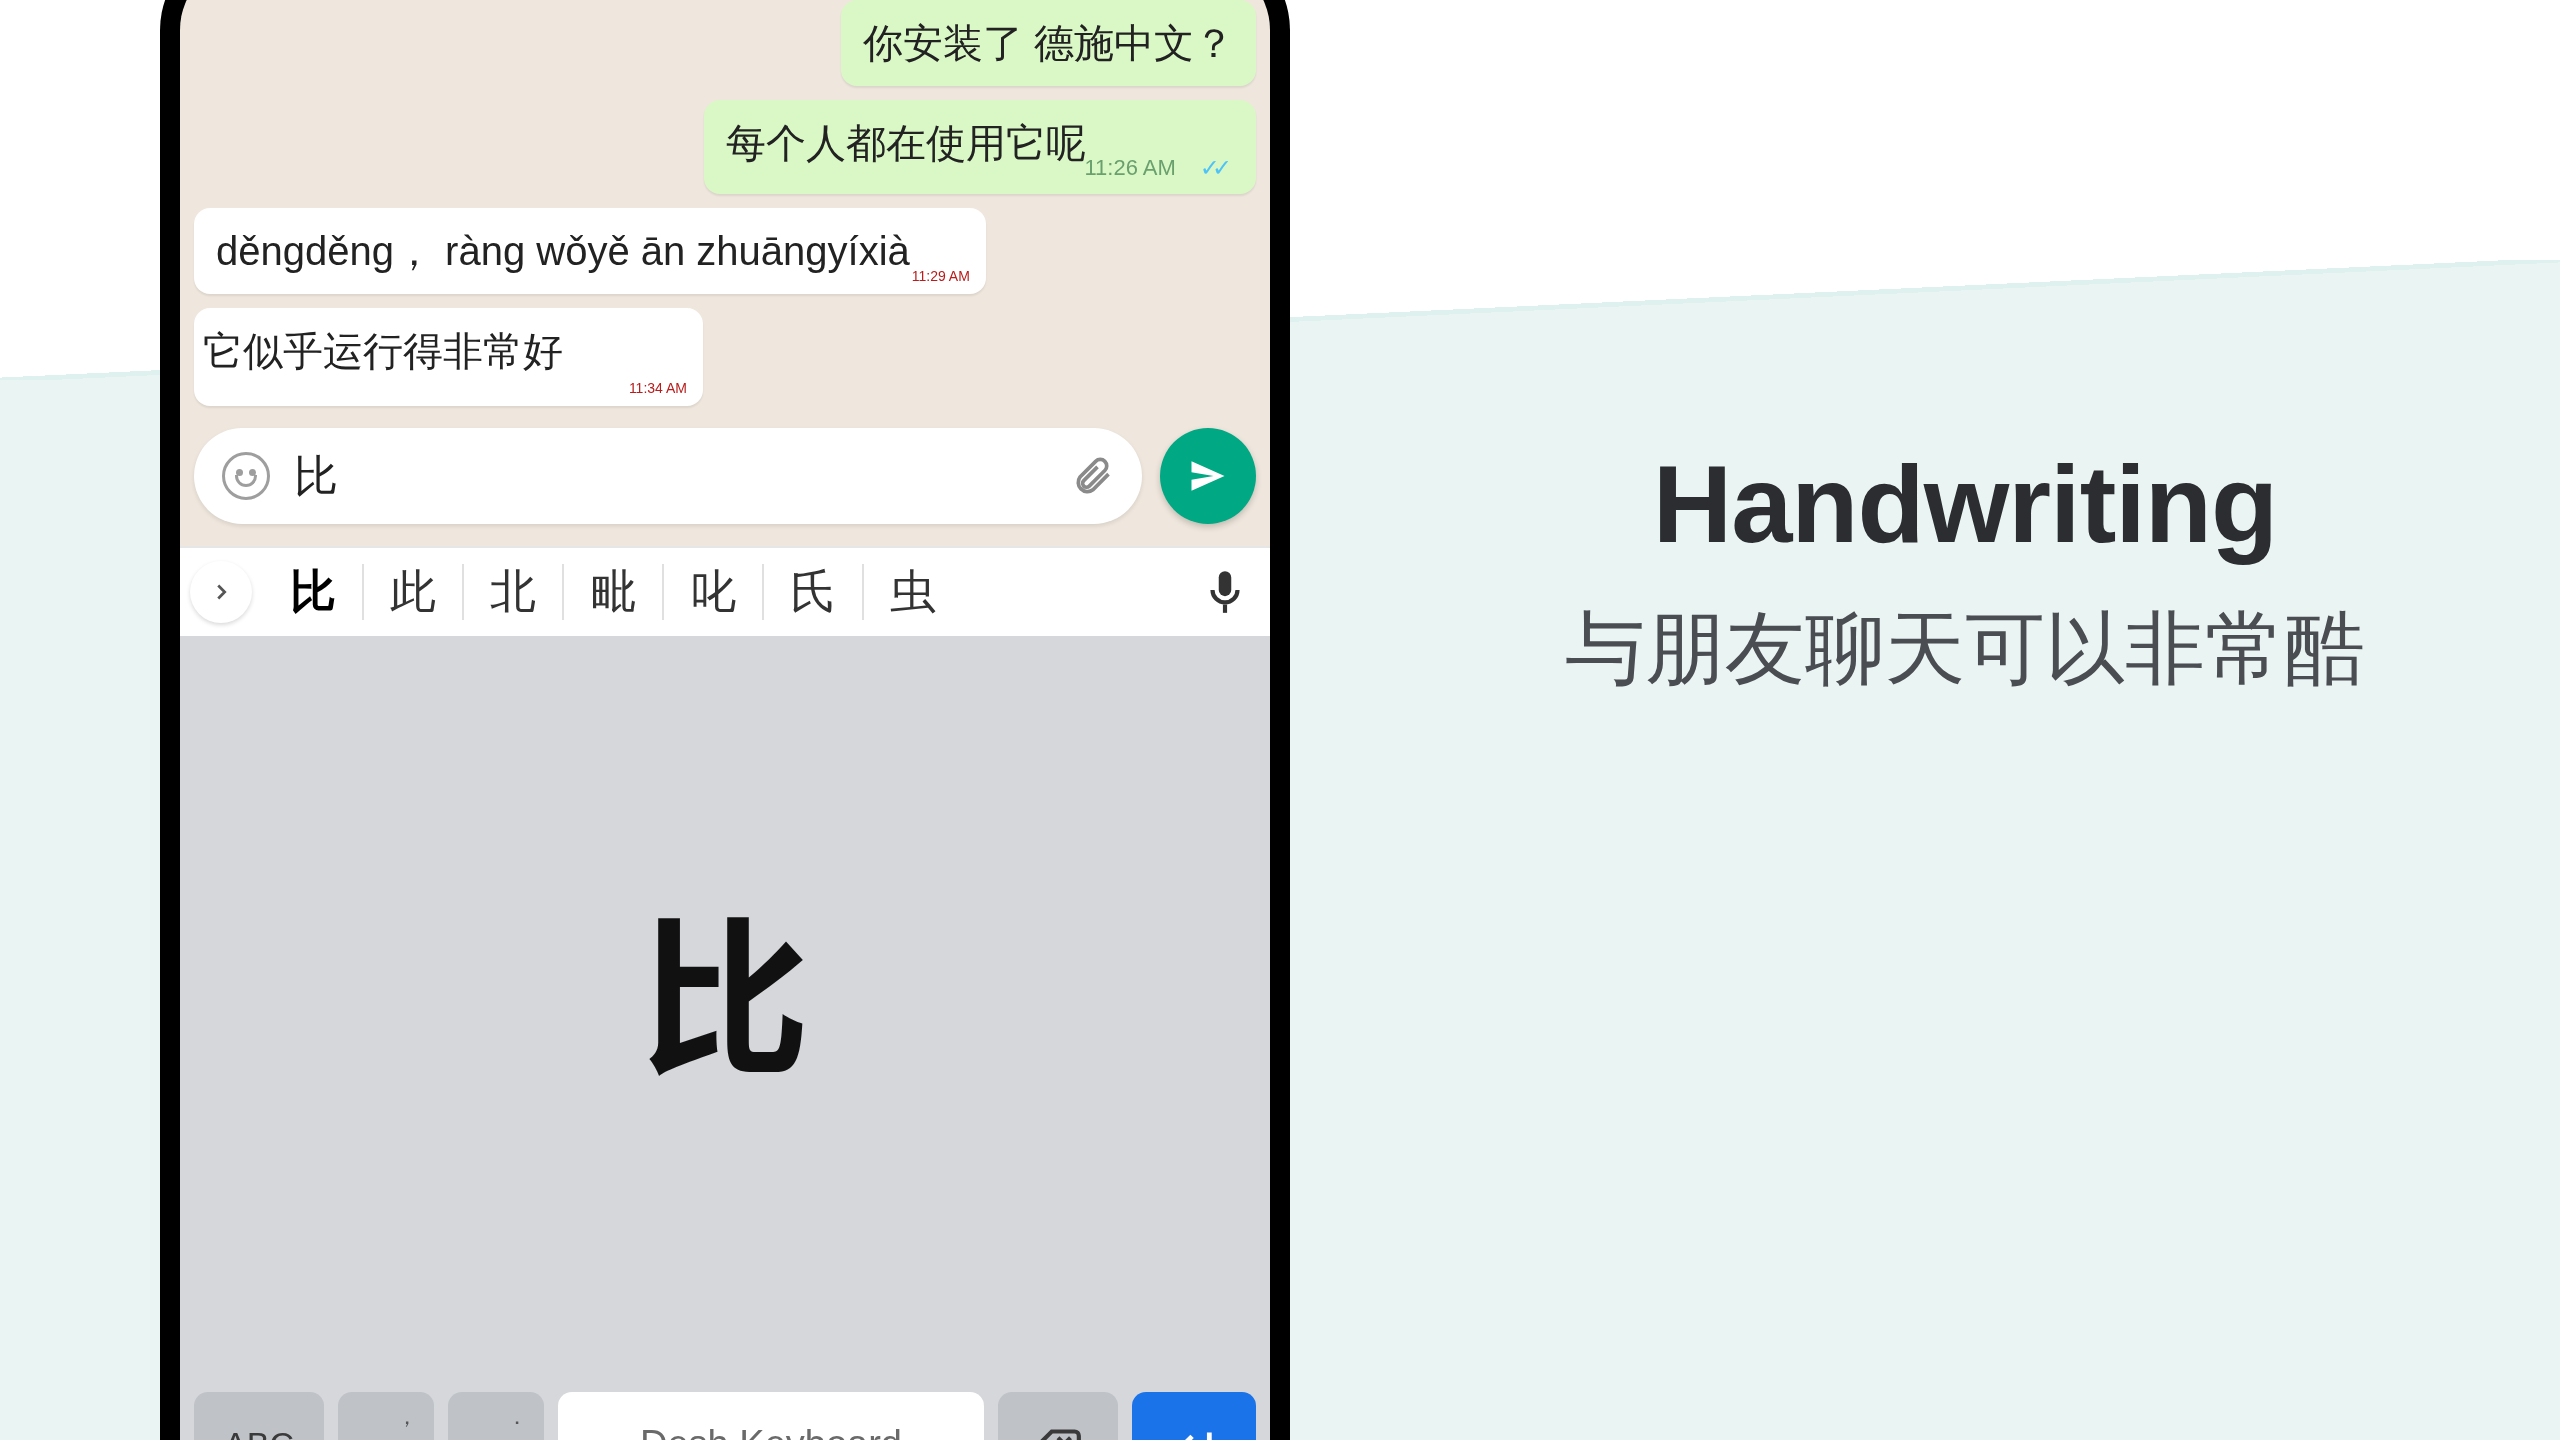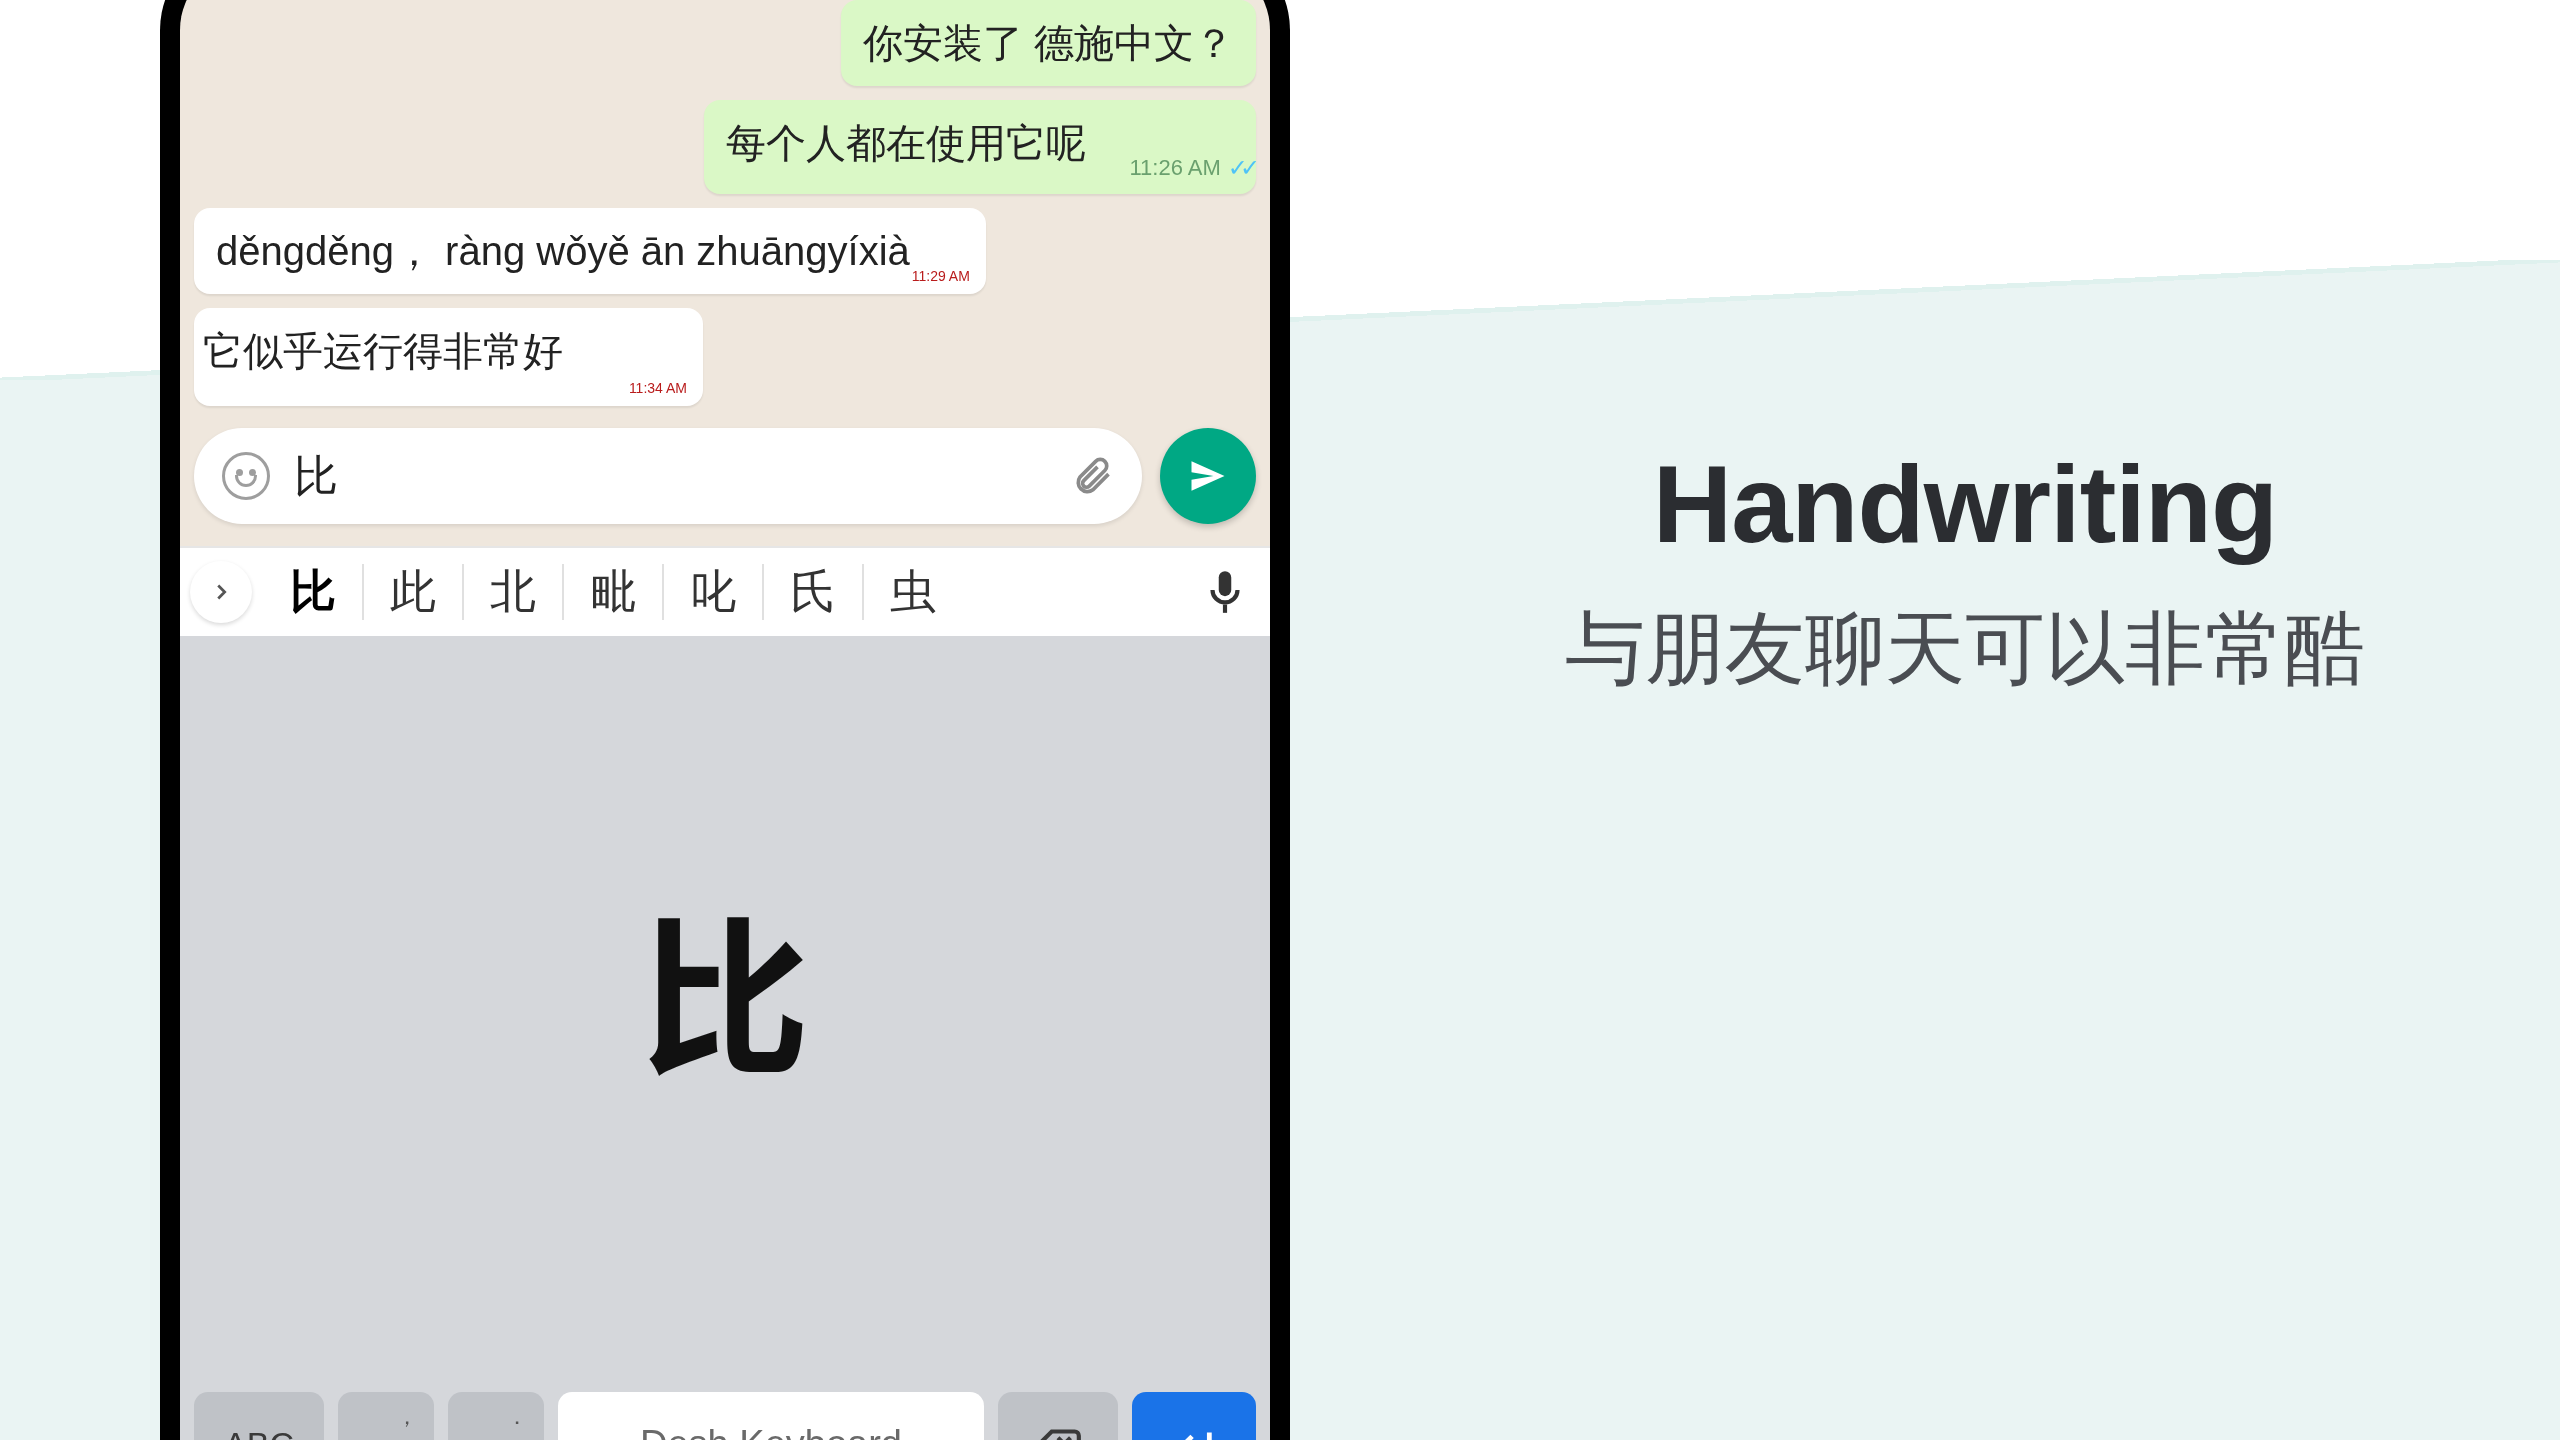--- a/index.html
+++ b/index.html
@@ -21,21 +21,21 @@
   }
   .screen {
     width:100%; height:100%; background:#efe7dd;
     border-radius:70px; overflow:hidden; display:flex; flex-direction:column;
   }
 
   .chat-area { flex: 0 0 auto; display:flex; flex-direction:column; gap:14px; padding: 40px 14px 0 14px; }
 
   .bubble { border-radius:16px; padding: 16px 22px; font-size:40px; position:relative; max-width: 88%; box-shadow: 0 2px 2px rgba(0,0,0,0.08); line-height:1.35; }
   .bubble.sent { background:#daf8c6; align-self:flex-end; color:#222; }
-  .bubble.sent .meta { position:absolute; right:4px; bottom:10px; font-size:22px; color:#6aa06e; display:flex; gap:7px; align-items:center;text-align:center;}
+  .bubble.sent .meta { position:absolute; right:32px; bottom:10px; font-size:22px; color:#6aa06e; display:flex; gap:24px; align-items:center;text-align:center;}
   .bubble.sent.pad-meta { padding-right: 170px; padding-bottom:24px;}
   .ticks { color:#4fc3f7; font-size:24px; letter-spacing:-8px; }
   .bubble.recv { background:#fff; align-self:flex-start; color:#222; }
   .bubble.recv .meta { position:absolute; right:16px; bottom:8px; font-size:14px; color:#b91c1c; }
   .bubble.recv.pad-meta { padding-right: 76px; }
   .bubble.recv.pad-meta2 { padding-right: 140px; padding-bottom:28px;padding-left:9px;}
 
   .composer-row { display:flex; align-items:center; gap:18px; padding: 22px 14px; }
   .composer {
     flex:1; background:#fff; border-radius:70px; height:96px;

